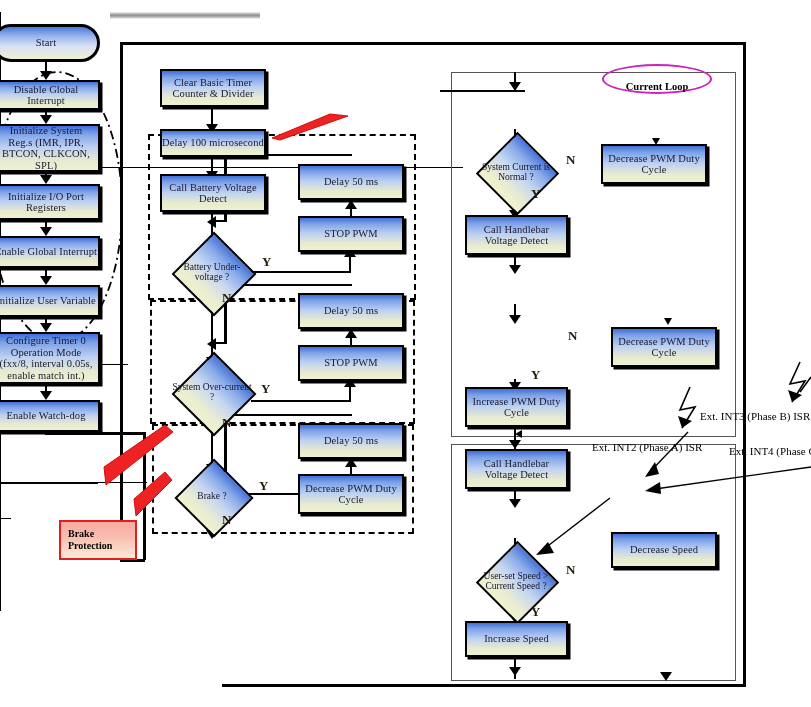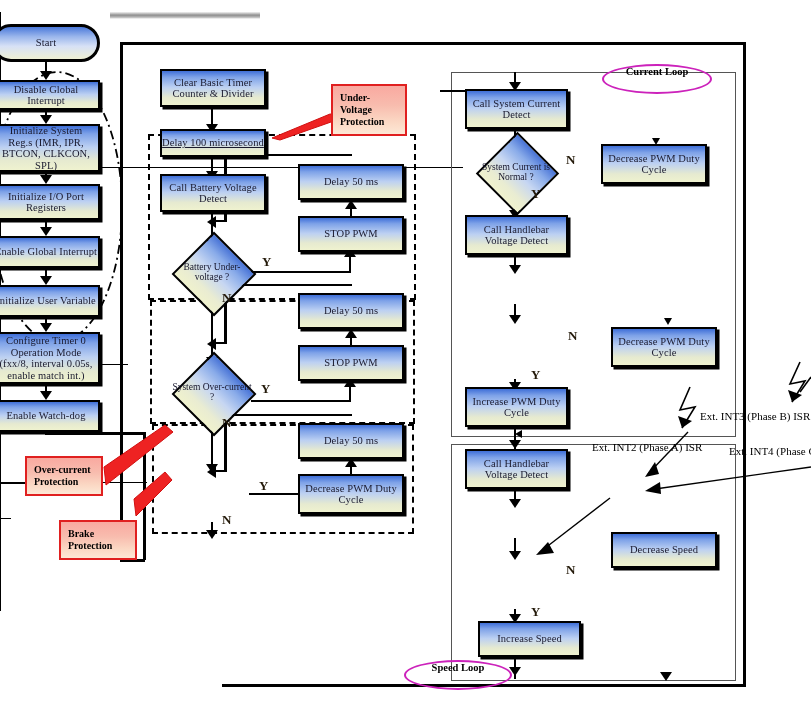--- a/index.html
+++ b/index.html
@@ -30,21 +30,21 @@
   .dec .lbl{position:absolute;inset:0;display:flex;align-items:center;justify-content:center;
         text-align:center;font-size:9.5px;line-height:10.5px;color:#15152c;z-index:2;}
 
   
   .callout{position:absolute;box-sizing:border-box;border:2.2px solid #e02020;
         background:linear-gradient(to bottom,#f9a9a0 0%,#f8bcae 40%,#fbd8c4 75%,#fde8d6 100%);
         font-weight:bold;font-size:10px;line-height:12px;color:#000;
         padding:6px 7px;z-index:9;}
 
   
-  .ell{position:absolute;display:flex;align-items:flex-start;justify-content:center;
+  .ell{position:absolute;display:flex;align-items:flex-end;justify-content:center;
        border-radius:50%;font-weight:bold;font-size:10.5px;z-index:9;box-sizing:border-box;}
   .ell-open{border:2.2px solid #cc22bb;color:#000;background:transparent;}
   .ell-fill{border:2.4px solid #000;color:#3a0030;
        background:radial-gradient(ellipse at 35% 35%,#ffb8f4 0%,#f573e8 45%,#e13fd0 100%);}
 
   
   .ln{position:absolute;background:#000;z-index:3;}
   .ln.t{height:2.4px;}
   .ln.v{width:2.4px;}
   .thin{background:#000;}
@@ -148,21 +148,21 @@
   <svg class="ovlow">
     <ellipse cx="57" cy="195" rx="65" ry="135" fill="none" stroke="#000" stroke-width="1.8" stroke-dasharray="9 4 2 4"></ellipse>
   </svg>
 
   <div class="node proc" style="left:160px;top:57px;width:106px;height:38px;">
     <span>Clear Basic Timer Counter &amp; Divider</span>
   </div>
   <div class="ln v" style="left:211px;top:95px;height:19px;"></div>
   <div class="ar d" style="left:206px;top:112px;"></div>
 
-  <div class="node proc" style="left:160px;top:117px;width:106px;height:28px;text-decoration:underline;">
+  <div class="node proc" style="left:160px;top:117px;width:106px;height:28px;">
     <span>Delay 100 microsecond</span>
   </div>
   <div class="ln v" style="left:211px;top:145px;height:17px;"></div>
   <div class="ar d" style="left:206px;top:159px;"></div>
 
   <div class="node proc" style="left:160px;top:162px;width:106px;height:38px;">
     <span>Call Battery Voltage Detect</span>
   </div>
   <div class="ln v" style="left:211px;top:200px;height:34px;"></div>
   <div class="ar d" style="left:206px;top:228px;"></div>
@@ -181,20 +181,24 @@
   <div class="dec" style="left:172px;top:350px;width:80px;height:60px;">
     <div class="dia" style="left:12px;top:2px;width:56px;height:56px;"></div>
     <div class="lbl">System Over-current ?</div>
   </div>
   <div class="ytxt" style="left:261px;top:369px;">Y</div>
   <div class="ntxt" style="left:222px;top:403px;">N</div>
 
   <div class="ln v" style="left:211px;top:410px;height:50px;"></div>
   <div class="ar d" style="left:206px;top:452px;"></div>
 
+  <div class="dec" style="left:175px;top:458px;width:74px;height:52px;">
+    <div class="dia" style="left:11px;top:0px;width:52px;height:52px;"></div>
+    <div class="lbl">Brake ?</div>
+  </div>
   <div class="ytxt" style="left:259px;top:466px;">Y</div>
   <div class="ntxt" style="left:222px;top:500px;">N</div>
 
   <div class="ln v" style="left:211px;top:510px;height:12px;"></div>
   <div class="ar d" style="left:206px;top:518px;"></div>
   <div class="thin v" style="left:211px;top:524px;height:155px;"></div>
   <div class="thin t" style="left:211px;top:678px;width:463px;"></div>
   <div class="thin v" style="left:673px;top:560px;height:119px;"></div>
 
   <div class="node proc" style="left:298px;top:152px;width:106px;height:36px;">
@@ -251,23 +255,20 @@
   <div class="ar l" style="left:207px;top:454px;"></div>
 
   <div class="ell ell-open" style="left:602px;top:52px;width:110px;height:30px;">
     <span>Current Loop</span>
   </div>
 
   <div class="ln t" style="left:440px;top:78px;width:85px;"></div>
   <div class="ln v" style="left:514px;top:60px;height:18px;"></div>
   <div class="ar d" style="left:509px;top:70px;"></div>
 
-  <div class="node proc" style="left:465px;top:77px;width:103px;height:40px;">
-    <span>Call System Current Detect</span>
-  </div>
   <div class="ln v" style="left:514px;top:117px;height:17px;"></div>
   <div class="ar d" style="left:509px;top:130px;"></div>
 
   <div class="dec" style="left:470px;top:132px;width:92px;height:56px;">
     <div class="dia" style="left:18px;top:0px;width:55px;height:55px;"></div>
     <div class="lbl">System Current is Normal ?</div>
   </div>
   <div class="ntxt" style="left:566px;top:140px;">N</div>
   <div class="ytxt" style="left:531px;top:174px;">Y</div>
 
@@ -322,46 +323,47 @@
 
   <div class="node proc" style="left:465px;top:437px;width:103px;height:40px;">
     <span>Call Handlebar Voltage Detect</span>
   </div>
   <div class="ln v" style="left:514px;top:477px;height:15px;"></div>
   <div class="ar d" style="left:509px;top:487px;"></div>
 
   <div class="ln v" style="left:514px;top:526px;height:18px;"></div>
   <div class="ar d" style="left:509px;top:539px;"></div>
 
+  <div class="dec" style="left:470px;top:541px;width:92px;height:56px;">
+    <div class="dia" style="left:18px;top:0px;width:55px;height:55px;"></div>
+    <div class="lbl">User-set Speed &gt; Current Speed ?</div>
+  </div>
   <div class="ntxt" style="left:566px;top:550px;">N</div>
   <div class="ytxt" style="left:531px;top:592px;">Y</div>
 
   <div class="node proc" style="left:611px;top:520px;width:106px;height:36px;">
     <span>Decrease Speed</span>
   </div>
   <div class="thin t" style="left:562px;top:565px;width:98px;"></div>
   <div class="thin v" style="left:659px;top:532px;height:34px;"></div>
   <div class="thin t" style="left:659px;top:532px;width:11px;"></div>
   <div class="thin v" style="left:669px;top:532px;height:10px;"></div>
   <div class="ar sm d" style="left:665px;top:538px;"></div>
   <div class="thin v" style="left:665px;top:584px;height:82px;"></div>
   <div class="ar d" style="left:660px;top:660px;"></div>
 
   <div class="ln v" style="left:514px;top:597px;height:10px;"></div>
   <div class="ar d" style="left:509px;top:602px;"></div>
 
-  <div class="node proc" style="left:478px;top:609px;width:103px;height:36px;">
+  <div class="node proc" style="left:465px;top:609px;width:103px;height:36px;">
     <span>Increase Speed</span>
   </div>
   <div class="ln v" style="left:514px;top:645px;height:22px;"></div>
   <div class="ar d" style="left:509px;top:655px;"></div>
 
-  <div class="ell ell-open" style="left:404px;top:648px;width:108px;height:30px;">
-    <span>Speed Loop</span>
-  </div>
 
 
   <div class="isr" style="left:592px;top:429px;">Ext. INT2 (Phase A) ISR</div>
   <div class="isr" style="left:700px;top:398px;">Ext. INT3 (Phase B) ISR</div>
   <div class="isr" style="left:729px;top:433px;">Ext. INT4 (Phase C)</div>
 
   <svg class="ov">
 
     <polyline points="690,375 680,398 695,395 682,416" fill="none" stroke="#000" stroke-width="1.6"></polyline>
     <polygon points="682,416 678,404 692,409" fill="#000"></polygon>
@@ -381,25 +383,19 @@
 
     <polyline points="811,365 800,380" fill="none" stroke="#000" stroke-width="1.6"></polyline>
   </svg>
 
   <svg class="ov">
     <polygon points="330,102 348,104 280,128 272,126" fill="#ee2222" stroke="#d01010" stroke-width="1"></polygon>
     <polygon points="106,473 104,455 165,413 173,420" fill="#ee2222" stroke="#d01010" stroke-width="1"></polygon>
     <polygon points="136,504 134,487 165,460 172,468" fill="#ee2222" stroke="#d01010" stroke-width="1"></polygon>
   </svg>
 
-  <div class="callout" style="left:331px;top:72px;width:76px;">
-    <span>Under-Voltage Protection</span>
-  </div>
-
-  <div class="callout" style="left:25px;top:444px;width:78px;">
-    <span>Over-current Protection</span>
-  </div>
+
 
   <div class="callout" style="left:59px;top:508px;width:78px;">
     <span>Brake Protection</span>
   </div>
 
 </div>
 
 </body></html>

